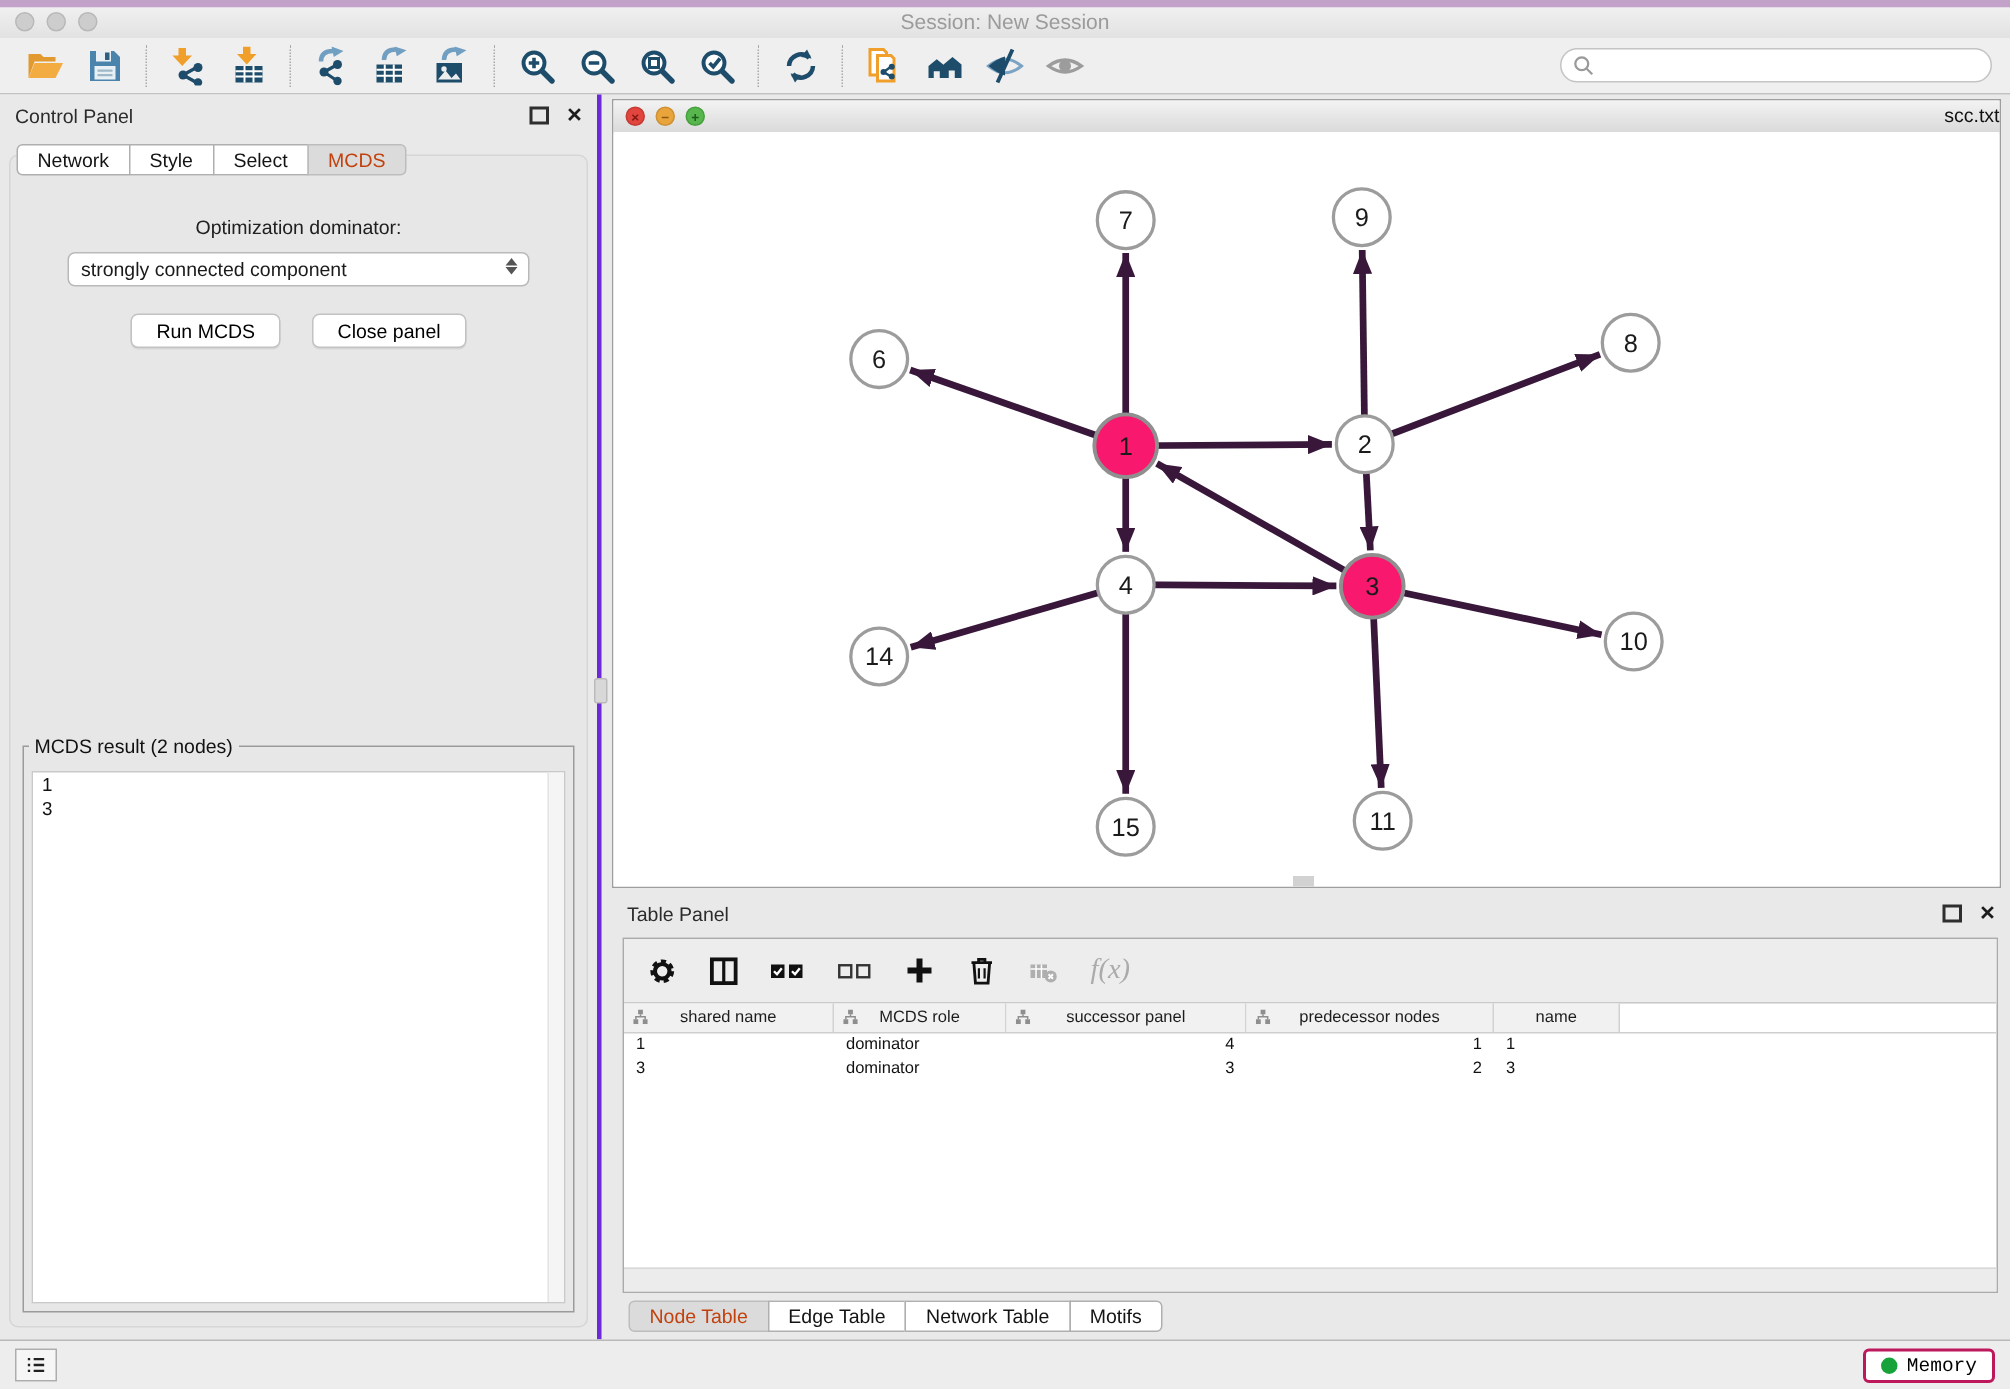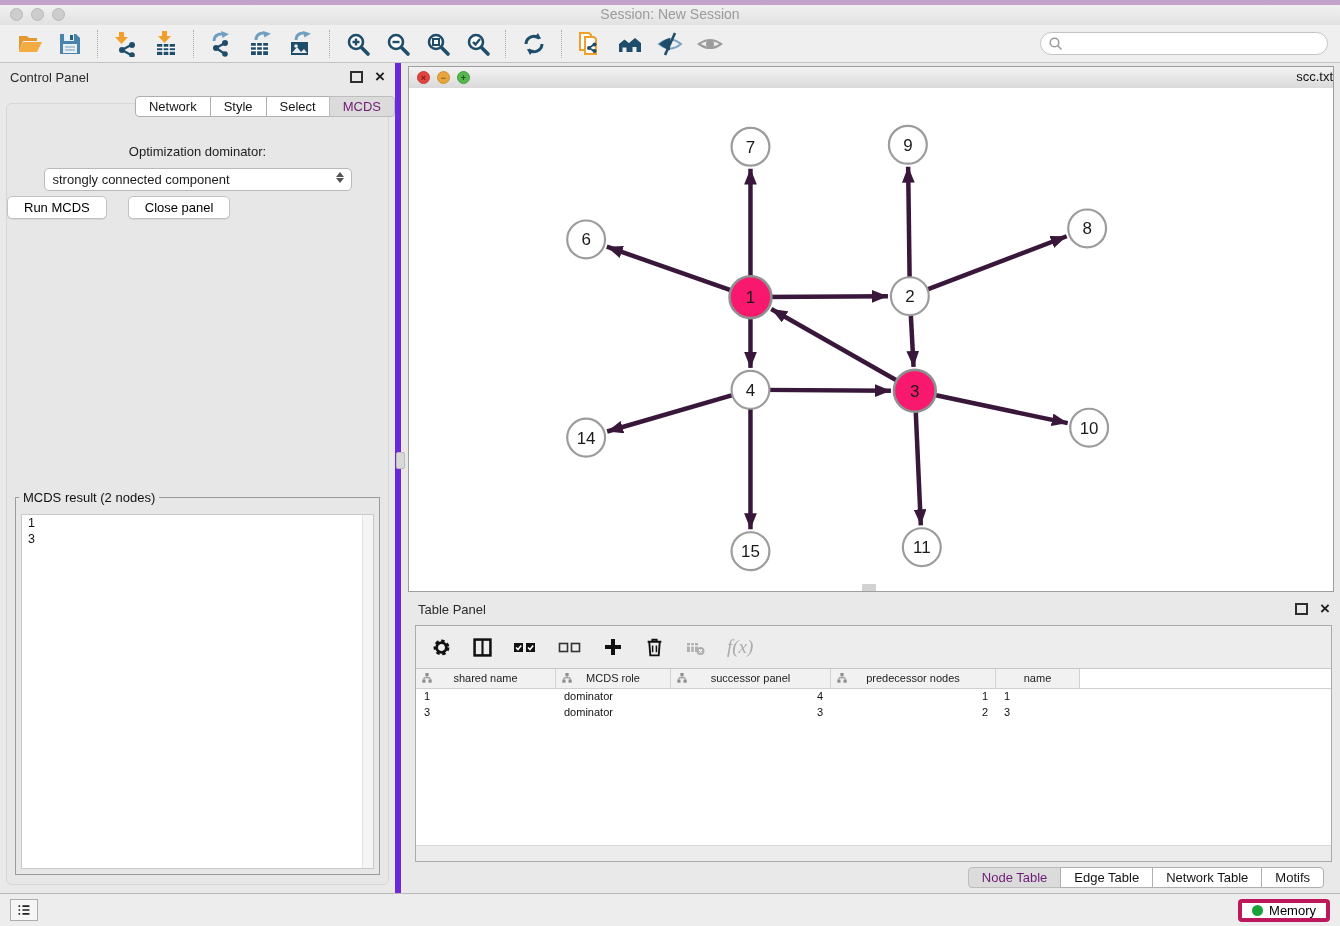--- a/index.html
+++ b/index.html
@@ -11,39 +11,39 @@
   .light{width:13px;height:13px;border-radius:50%;background:#CDCDCD;border:1px solid #B8B8B8;box-sizing:border-box;}
   .wtitle{text-align:center;line-height:19px;font-size:14px;color:#9B9B9B;}
   
   .toolbar{position:absolute;left:0;top:25px;right:0;height:38px;background:#EFEFEF;border-bottom:1px solid #C2C2C2;display:flex;align-items:center;padding-left:10px;box-sizing:border-box;}
   .tbi{background:none;border:none;padding:0;margin:0 5px;width:30px;height:30px;display:flex;align-items:center;justify-content:center;cursor:pointer;}
   .tbi svg{width:26px;height:26px;}
   .sep{width:1px;height:28px;border-left:1px dotted #A9A9A9;margin:0 7px;}
   .search{margin-left:auto;margin-right:12px;width:288px;height:23px;background:#fff;border:1px solid #C4C4C4;border-radius:12px;display:flex;align-items:center;padding-left:7px;box-sizing:border-box;}
   .search input{border:none;outline:none;flex:1;height:18px;font-size:12px;background:transparent;}
   
-  .control-panel{position:absolute;left:0;top:63px;width:401px;height:830px;background:#E9E9E9;border-right:6px solid #6d28d9;box-sizing:border-box;}
+  .control-panel{position:absolute;left:0;top:63px;width:401px;height:830px;background:#E9E9E9;border-right:3px solid #6d28d9;box-sizing:border-box;}
   .cp-head,.tp-head{display:flex;align-items:center;height:28px;padding:0 10px;}
   .p-title{flex:1;font-size:13px;color:#2b2b2b;}
   .float-ico{width:9px;height:8px;border:2px solid #2E2E2E;margin-right:12px;cursor:pointer;}
   .close-ico{font-size:17px;font-weight:900;color:#1c1c1c;line-height:14px;cursor:pointer;}
-  .cp-tabs,.tp-tabs{display:flex;justify-content:flex-end;position:relative;z-index:2;}
+  .cp-tabs,.tp-tabs{display:flex;justify-content:flex-start;position:relative;z-index:2;margin-left:11px;}
   .tab{font-size:13px;padding:2px 13px;background:#fff;border:1px solid #AFAFAF;margin-left:-1px;color:#141414;cursor:pointer;white-space:nowrap;}
   .tab:first-child{border-radius:4px 0 0 4px;margin-left:0;}
   .tab:last-child{border-radius:0 4px 4px 0;}
-  .tab.sel{background:#DBDBDB;color:#701a75;border-color:#BDBDBD;}
+  .tab.sel{background:#DBDBDB;color:#c2410c;border-color:#BDBDBD;}
   .cp-tabs{margin-top:5px;}
   .cp-body{position:absolute;left:6px;right:6px;top:40px;bottom:8px;background:#E7E7E7;border:1px solid #D6D6D6;border-radius:6px;z-index:1;}
   .opt-label{text-align:center;margin-top:40px;font-size:13px;color:#202020;}
   .select{width:308px;height:23px;margin:9px auto 0;background:#fff;border:1px solid #B9B9B9;border-radius:5px;display:flex;align-items:center;padding:0 8px;box-sizing:border-box;font-size:13px;cursor:pointer;position:relative;}
   .stepper{position:absolute;right:7px;top:3px;display:flex;flex-direction:column;gap:1px;}
   .stepper i{display:block;width:0;height:0;border-left:4px solid transparent;border-right:4px solid transparent;}
   .stepper .up{border-bottom:5px solid #555;}
   .stepper .down{border-top:5px solid #555;}
-  .btn-row{display:flex;gap:21px;margin-top:5px;}
+  .btn-row{display:flex;justify-content:center;gap:21px;margin-top:18px;}
   .btn{background:#fff;border:1px solid #C2C2C2;border-radius:5px;padding:3px 16px;font-size:13px;font-family:"Liberation Sans",sans-serif;box-shadow:0 1px 0 rgba(0,0,0,0.07);cursor:pointer;}
   .result-fs{position:absolute;left:8px;right:8px;top:386px;bottom:9px;border:1px solid #9B9B9B;margin:0;padding:0;}
   .result-fs legend{font-size:13px;padding:0 4px;margin-left:3px;color:#111;}
   .listbox{position:absolute;left:5px;right:5px;top:9px;bottom:5px;background:#fff;border:1px solid #C9C9C9;overflow:hidden;}
   .vtrack{position:absolute;right:0;top:0;bottom:0;width:10px;background:#F5F5F5;border-left:1px solid #E4E4E4;}
   .result-item{font-size:12.5px;padding:1px 0 1px 6px;color:#111;}
   .divider-grip{position:absolute;left:396px;top:452px;width:9px;height:17px;background:#D8D8D8;border:1px solid #BBB;border-radius:2px;box-sizing:border-box;cursor:col-resize;}
   
   .net-frame{position:absolute;left:408px;top:66px;width:926px;height:526px;background:#fff;border:1px solid #9E9E9E;box-sizing:border-box;}
   .net-title{position:relative;height:21px;background:linear-gradient(#F3F3F3,#DADADA);border-bottom:1px solid #ACACAC;}
@@ -65,21 +65,21 @@
   .thead{display:flex;height:19px;border-bottom:1px solid #CFCFCF;}
   .th{position:relative;background:#F1F1F1;border-right:1px solid #D2D2D2;box-sizing:border-box;font-size:11px;color:#1d1d1d;text-align:center;line-height:18px;}
   .th .hier{position:absolute;left:6px;top:4px;}
   .trow{display:flex;height:16px;}
   .td{box-sizing:border-box;padding:1px 8px 0;font-size:11px;color:#111;}
   .hscroll{position:absolute;left:0;right:0;bottom:0;height:15px;background:#ECECEC;border-top:1px solid #D8D8D8;}
   .tp-tabs{position:absolute;left:0;right:16px;bottom:5px;}
   
   .statusbar{position:absolute;left:0;bottom:0;right:0;height:33px;background:#EDEDED;border-top:1px solid #B9B9B9;display:flex;align-items:center;justify-content:space-between;padding:0 10px;box-sizing:border-box;}
   .menu-btn{width:28px;height:22px;background:#F6F6F6;border:1px solid #ADADAD;display:flex;align-items:center;justify-content:center;cursor:pointer;}
-  .mem-btn{background:#fff;border:4px solid #be185d;border-radius:4px;height:23px;display:flex;align-items:center;gap:6px;padding:0 10px;font-size:13px;font-family:Liberation Sans, sans-serif;cursor:pointer;}
+  .mem-btn{background:#fff;border:2px solid #be185d;border-radius:4px;height:23px;display:flex;align-items:center;gap:6px;padding:0 10px;font-size:13px;font-family:Liberation Mono, monospace;cursor:pointer;}
   .dot{width:11px;height:11px;border-radius:50%;background:#18A33A;}
 </style>
 </head>
 <body>
 
 <div class="app">
   <div class="top-accent"></div>
   <div class="titlebar">
     <div class="lights">
       <span class="light"></span>

